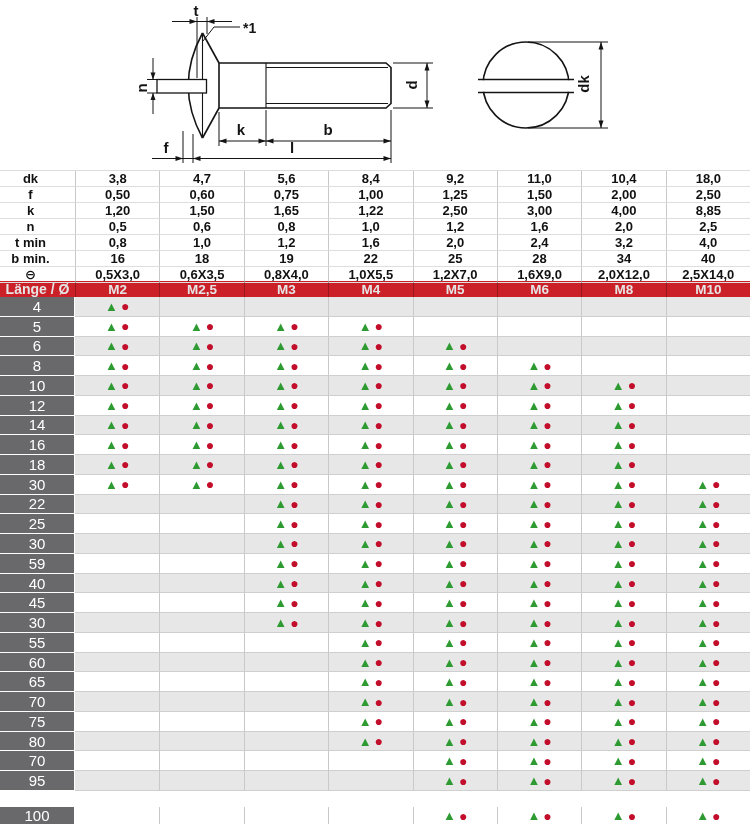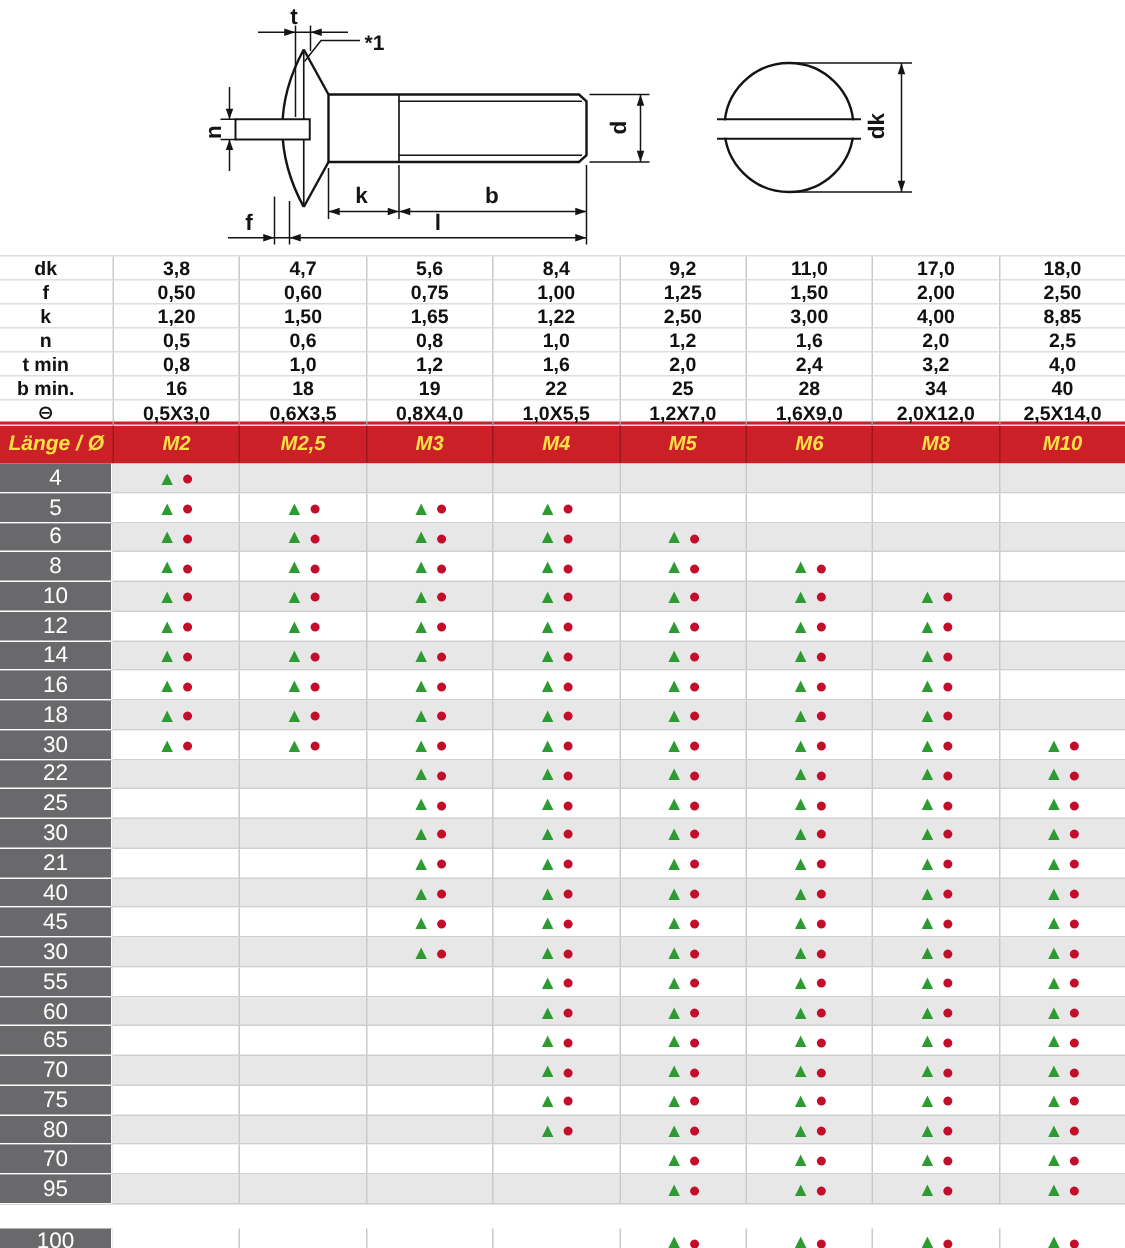--- a/index.html
+++ b/index.html
@@ -22,22 +22,22 @@
     grid-template-rows:repeat(7,1fr);
     font-weight:700; font-size:13px; color:#111;
     border-top:1px solid #dcdcdc;
   }
   .dim-cell { display:flex; align-items:center; justify-content:center;
     border-bottom:1px solid #dedede; border-left:1px solid var(--grid-line,#c9c9c9); }
   .dim-cell.lab { border-left:none; padding-right:14px; }
 
   
   .avail-header {
-    height:28px; display:grid; grid-template-columns:75px repeat(8,1fr);
-    background:var(--header-red,#cb2027); color:#fde047; font-weight:700;font-style:italic;
+    height:16px; display:grid; grid-template-columns:75px repeat(8,1fr);
+    background:var(--header-red,#cb2027); color:#e5e5e5; font-weight:700;
   }
   .avail-header .hcell { display:flex; align-items:center; justify-content:center;
     font-size:13.5px; border-left:1px solid rgba(0,0,0,.25); }
   .avail-header .hcell.corner { border-left:none; font-size:14px; }
 
   
   .avail-grid {
     height:527px; display:grid; grid-template-columns:75px repeat(8,1fr);
     grid-template-rows:repeat(26,1fr);
   }
@@ -137,21 +137,21 @@
   </svg>
 
   <div class="dim-table" id="dimTable">
       <div class="dim-cell lab">dk</div>
       <div class="dim-cell">3,8</div>
       <div class="dim-cell">4,7</div>
       <div class="dim-cell">5,6</div>
       <div class="dim-cell">8,4</div>
       <div class="dim-cell">9,2</div>
       <div class="dim-cell">11,0</div>
-      <div class="dim-cell">17,0</div>
+      <div class="dim-cell">10,4</div>
       <div class="dim-cell">18,0</div>
       <div class="dim-cell lab">f</div>
       <div class="dim-cell">0,50</div>
       <div class="dim-cell">0,60</div>
       <div class="dim-cell">0,75</div>
       <div class="dim-cell">1,00</div>
       <div class="dim-cell">1,25</div>
       <div class="dim-cell">1,50</div>
       <div class="dim-cell">2,00</div>
       <div class="dim-cell">2,50</div>
@@ -556,21 +556,21 @@
         <span class="sym-circle">●</span>
       </div>
       <div class="data-cell stripe">
         <span class="sym-triangle">▲</span>
         <span class="sym-circle">●</span>
       </div>
       <div class="data-cell stripe">
         <span class="sym-triangle">▲</span>
         <span class="sym-circle">●</span>
       </div>
-      <div class="len-cell">21</div>
+      <div class="len-cell">59</div>
       <div class="data-cell first"></div>
       <div class="data-cell"></div>
       <div class="data-cell">
         <span class="sym-triangle">▲</span>
         <span class="sym-circle">●</span>
       </div>
       <div class="data-cell">
         <span class="sym-triangle">▲</span>
         <span class="sym-circle">●</span>
       </div>

